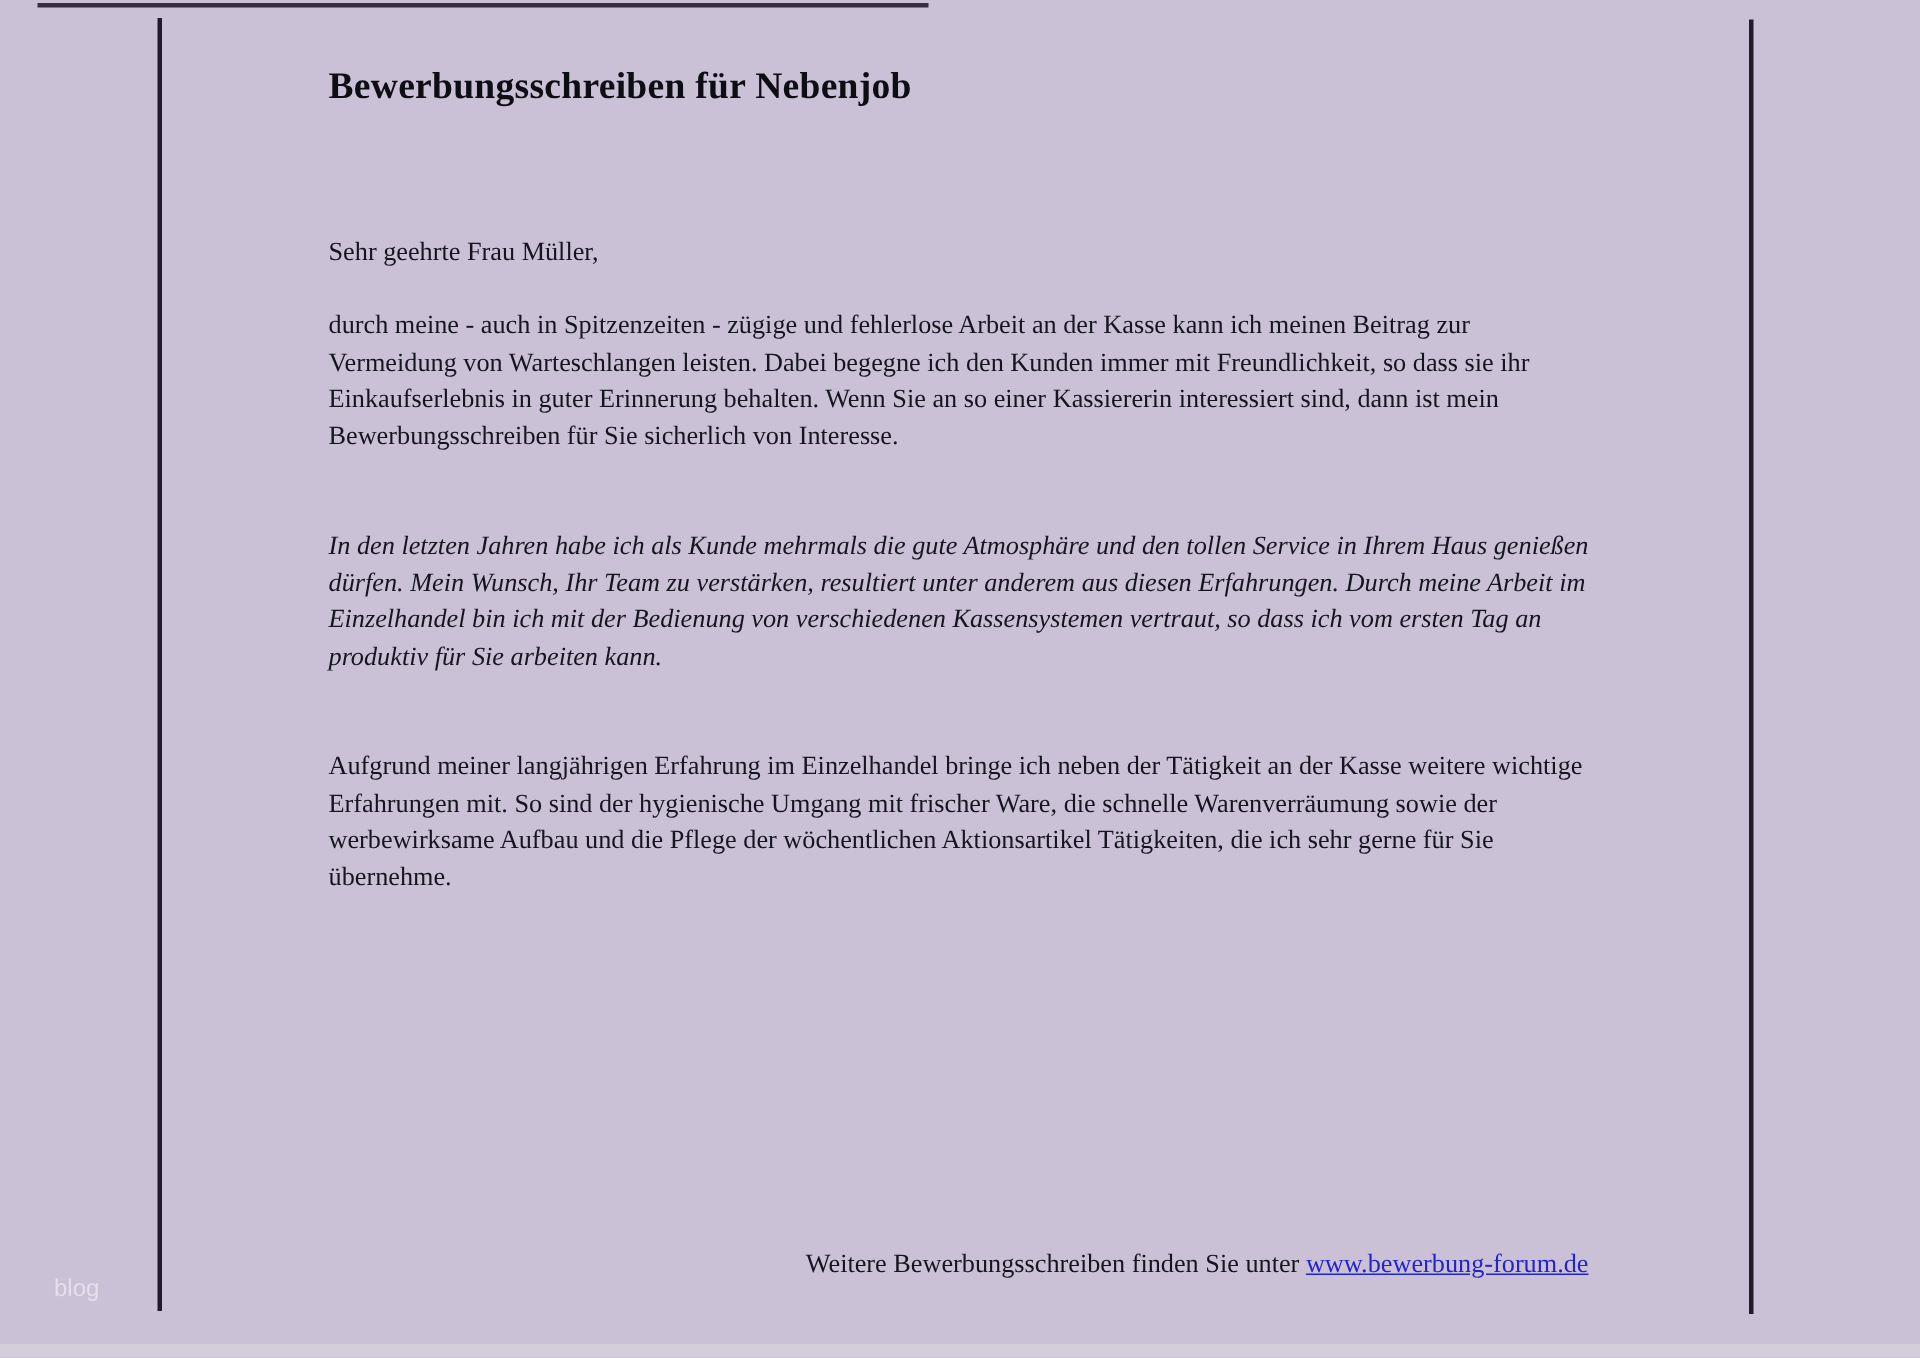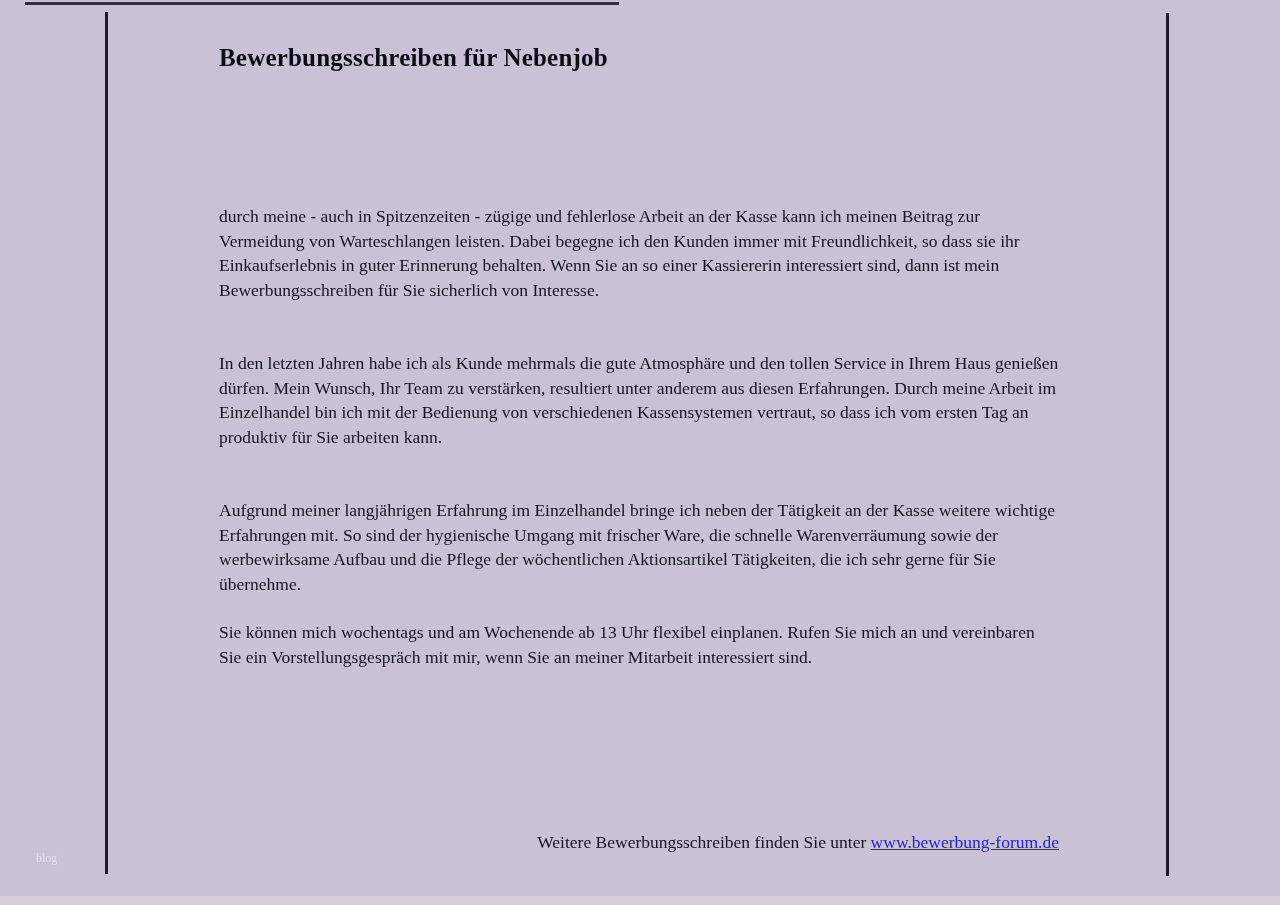--- a/index.html
+++ b/index.html
@@ -28,56 +28,56 @@
     position: absolute; top: 44px; left: 0;
     font-size: 25px; font-weight: bold; color: #0d0d14;
     letter-spacing: 0.2px;
   }
   .body-text {
     position: absolute; left: 0; width: 840px;
     font-size: 17.5px; line-height: 24.6px; color: #15151f;
   }
   .salutation { top: 155px; }
   .para-1 { top: 204px; }
-  .para-2 { top: 351px; }
+  .para-2 { top: 351px; font-style: italic; }
   .para-3 { top: 498px; }
   .para-4 { top: 620px; }
   .closing { top: 718px; }
   .footer-line {
     position: absolute; top: 830px; left: 0; width: 840px;
     text-align: right; font-size: 17.5px; line-height: 24.6px;
   }
   .footer-link {
     color: #2424cc; text-decoration: underline; cursor: pointer;
   }
   .watermark {
     position: absolute; left: 36px; top: 851px;
-    font-family: Liberation Serif, serif;
-    font-size: 12px; color: rgba(255,255,255,0.5);
+    font-family: Liberation Sans, sans-serif;
+    font-size: 16px; color: rgba(255,255,255,0.5);
   }
 </style>
 </head>
 <body>
 
 <div class="rule rule-top"></div>
 <div class="rule rule-left"></div>
 <div class="rule rule-right"></div>
 <div class="bottom-strip"></div>
 
 <div class="content">
 
   <h1 class="doc-title">Bewerbungsschreiben für Nebenjob</h1>
 
+  <p class="body-text salutation">Sehr geehrte Frau Müller,</p>
 
   <p class="body-text para-1">durch meine - auch in Spitzenzeiten - zügige und fehlerlose Arbeit an der Kasse kann ich meinen Beitrag zur Vermeidung von Warteschlangen leisten. Dabei begegne ich den Kunden immer mit Freundlichkeit, so dass sie ihr Einkaufserlebnis in guter Erinnerung behalten. Wenn Sie an so einer Kassiererin interessiert sind, dann ist mein Bewerbungsschreiben für Sie sicherlich von Interesse.</p>
 
   <p class="body-text para-2">In den letzten Jahren habe ich als Kunde mehrmals die gute Atmosphäre und den tollen Service in Ihrem Haus genießen dürfen. Mein Wunsch, Ihr Team zu verstärken, resultiert unter anderem aus diesen Erfahrungen. Durch meine Arbeit im Einzelhandel bin ich mit der Bedienung von verschiedenen Kassensystemen vertraut, so dass ich vom ersten Tag an produktiv für Sie arbeiten kann.</p>
 
   <p class="body-text para-3">Aufgrund meiner langjährigen Erfahrung im Einzelhandel bringe ich neben der Tätigkeit an der Kasse weitere wichtige Erfahrungen mit. So sind der hygienische Umgang mit frischer Ware, die schnelle Warenverräumung sowie der werbewirksame Aufbau und die Pflege der wöchentlichen Aktionsartikel Tätigkeiten, die ich sehr gerne für Sie übernehme.</p>
 
-  <p class="body-text para-4">Sie können mich wochentags und am Wochenende ab 13 Uhr flexibel einplanen. Rufen Sie mich an und vereinbaren Sie ein Vorstellungsgespräch mit mir, wenn Sie an meiner Mitarbeit interessiert sind.</p>
 
 
   <p class="footer-line"><span>Weitere Bewerbungsschreiben finden Sie unter </span><a class="footer-link" href="#">www.bewerbung-forum.de</a></p>
 
 </div>
 
 <div class="watermark">blog</div>
 
 </body></html>

